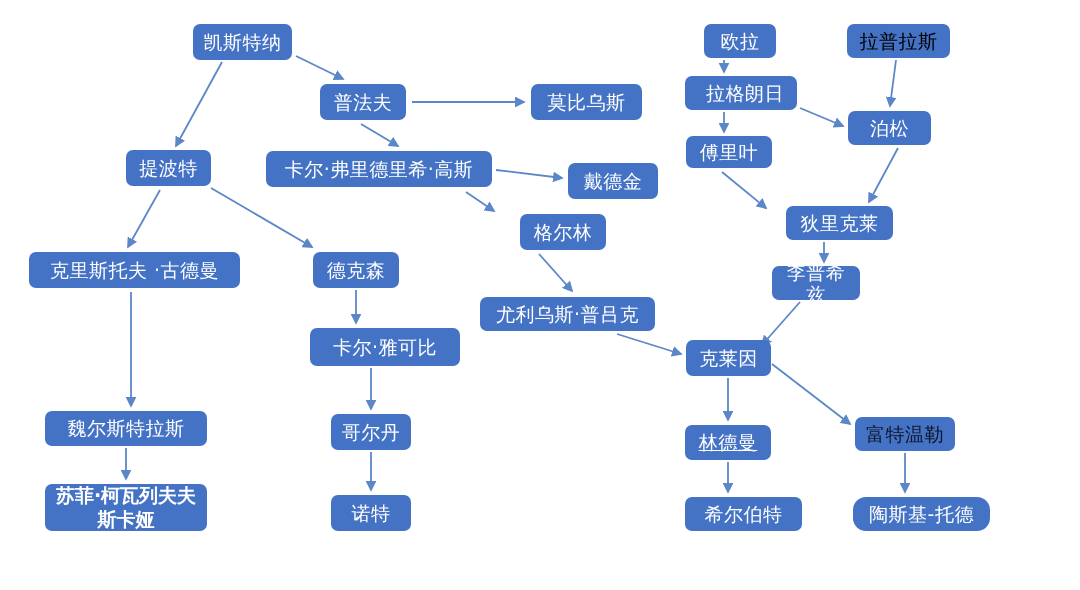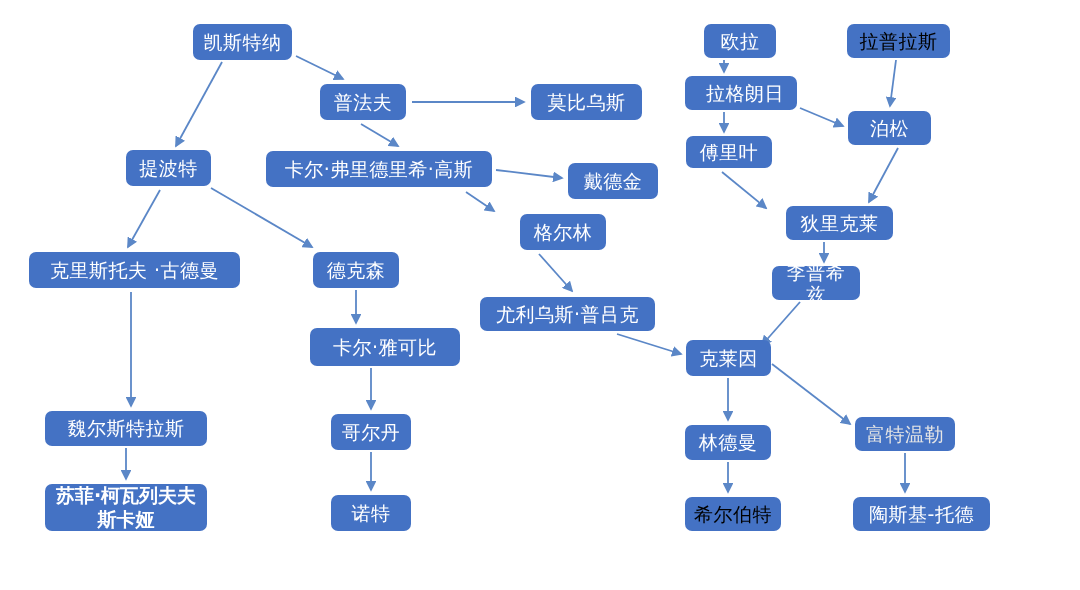--- a/index.html
+++ b/index.html
@@ -89,18 +89,18 @@
 斯卡娅</div>
       <div class="node" style="left: 331px; top: 495px; width: 80px; height: 36px; background: rgb(68, 114, 196); color: rgb(255, 255, 255);">诺特</div>
       <div class="node" style="left: 688px; top: 24px; width: 72px; height: 34px; background: rgb(68, 114, 196); color: rgb(255, 255, 255); margin-left: 16px;">欧拉</div>
       <div class="node" style="left: 847px; top: 24px; width: 103px; height: 34px; background: rgb(68, 114, 196); color: #000000;">拉普拉斯</div>
       <div class="node" style="left: 685px; top: 76px; width: 112px; height: 34px; background: rgb(68, 114, 196); color: rgb(255, 255, 255); padding-left: 16px;">拉格朗日</div>
       <div class="node" style="left: 848px; top: 111px; width: 83px; height: 34px; background: rgb(68, 114, 196); color: rgb(255, 255, 255);">泊松</div>
       <div class="node" style="left: 686px; top: 136px; width: 86px; height: 32px; background: rgb(68, 114, 196); color: rgb(255, 255, 255);">傅里叶</div>
       <div class="node" style="left: 770px; top: 206px; width: 107px; height: 34px; background: rgb(68, 114, 196); color: rgb(255, 255, 255); margin-left: 16px;">狄里克莱</div>
       <div class="node" style="left: 772px; top: 266px; width: 88px; height: 34px; background: rgb(68, 114, 196); color: rgb(255, 255, 255);">李普希兹</div>
       <div class="node" style="left: 686px; top: 340px; width: 85px; height: 36px; background: rgb(68, 114, 196); color: rgb(255, 255, 255);">克莱因</div>
-      <div class="node" style="left: 685px; top: 425px; width: 86px; height: 35px; background: rgb(68, 114, 196); color: rgb(255, 255, 255);">林德曼</div>
-      <div class="node" style="left: 855px; top: 417px; width: 100px; height: 34px; background: rgb(68, 114, 196); color: #e5e5e5;">富特温勒</div>
-      <div class="node" style="left: 685px; top: 497px; width: 96px; height: 34px; background: rgb(68, 114, 196); color: #000000;">希尔伯特</div>
-      <div class="node" style="left: 853px; top: 497px; width: 137px; height: 34px; background: rgb(68, 114, 196); color: rgb(255, 255, 255);">陶斯基-托德</div>
+      <div class="node" style="left: 685px; top: 425px; width: 86px; height: 35px; background: rgb(68, 114, 196); color: rgb(255, 255, 255); text-decoration: underline;">林德曼</div>
+      <div class="node" style="left: 855px; top: 417px; width: 100px; height: 34px; background: rgb(68, 114, 196); color: #0f172a;">富特温勒</div>
+      <div class="node" style="left: 685px; top: 497px; width: 117px; height: 34px; background: rgb(68, 114, 196); color: #ffffff;">希尔伯特</div>
+      <div class="node" style="left: 853px; top: 497px; width: 137px; height: 34px; background: rgb(68, 114, 196); color: rgb(255, 255, 255); border-radius: 13px;">陶斯基-托德</div>
     </div>
 </div>
 
 </body></html>

